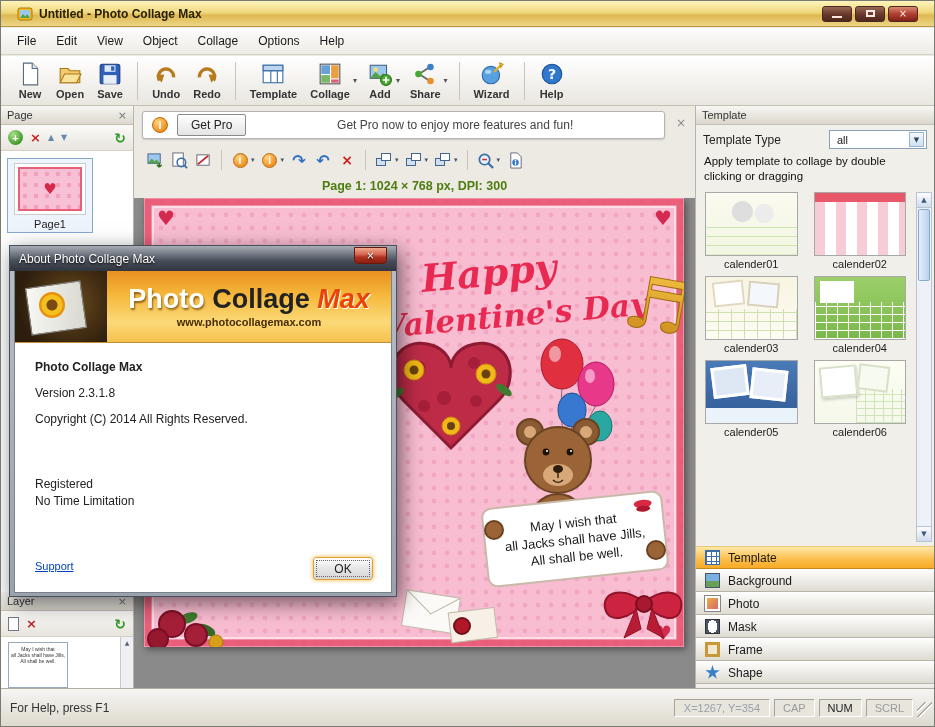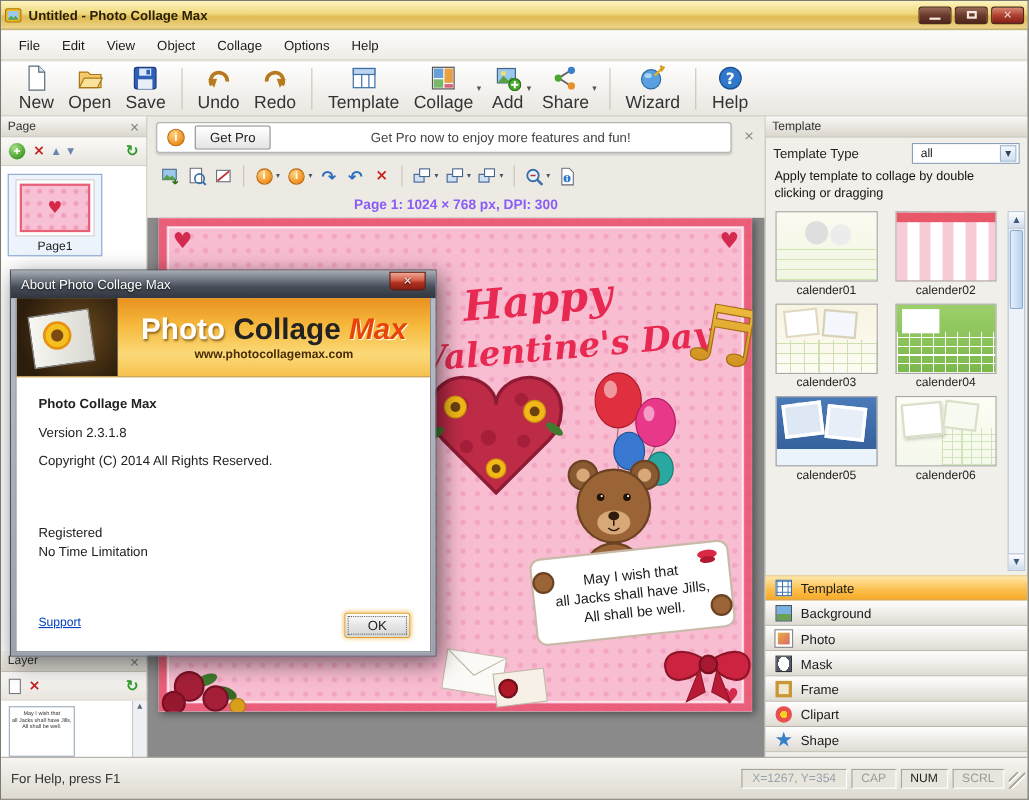--- a/index.html
+++ b/index.html
@@ -2,21 +2,21 @@
 <html><head>
 <meta charset="utf-8">
 <style>
   html,body{margin:0;padding:0;background:#555;}
   *{box-sizing:border-box;}
   .window{position:relative;width:935px;height:727px;overflow:hidden;margin:0;background:#eceae3;
     font-family:"Liberation Sans",sans-serif;font-size:12px;color:#222;border:1px solid #7a7a72;}
 
   
   .titlebar{position:absolute;top:0;left:0;right:0;height:26px;display:flex;align-items:center;gap:6px;
-    padding:0 3px;background:linear-gradient(180deg,#fdf4bc,#f0d87e 45%,#dfba52 58%,#ecd488);
+    padding:0 16px;background:linear-gradient(180deg,#fdf4bc,#f0d87e 45%,#dfba52 58%,#ecd488);
     border-bottom:1px solid #b89b3e;}
   .app-icon{width:16px;height:16px;flex:0 0 16px;}
   .app-icon svg{width:16px;height:16px;display:block;}
   .wtitle{font-weight:bold;color:#2a2005;}
   .winbtns{margin-left:auto;display:flex;gap:3px;}
   .winbtn{width:30px;height:16px;border:1px solid #4a2a20;border-radius:3px;cursor:pointer;
     background:linear-gradient(#9a6a58,#6a3a2c 50%,#50261c);color:#f8e8e0;display:flex;align-items:center;
     justify-content:center;font-size:10px;font-family:"DejaVu Sans",sans-serif;}
   .winbtn.close{background:linear-gradient(#d88a74,#b04030 50%,#802018);}
   .minglyph{width:10px;height:2px;background:#f8e8e0;margin-top:7px;}
@@ -26,21 +26,21 @@
   .menubar{position:absolute;top:27px;left:0;right:0;height:27px;display:flex;align-items:center;padding:0 6px;
     background:linear-gradient(#fcfcfb,#eeece6);border-bottom:1px solid #d6d2c8;}
   .menu-item{padding:4px 10px;cursor:default;color:#1a1a1a;}
 
   
   .toolbar{position:absolute;top:55px;left:0;right:0;height:50px;display:flex;align-items:center;gap:1px;
     padding:0 10px;background:linear-gradient(#ffffff,#e9e6df);border-bottom:1px solid #c4c0b6;}
   .tbtn-wrap{display:flex;align-items:center;}
   .tbtn{display:flex;flex-direction:column;align-items:center;justify-content:center;gap:2px;
     min-width:38px;padding:3px 6px;border-radius:3px;cursor:pointer;}
-  .tlabel{font-size:16px;color:#333;white-space:nowrap;}
+  .tlabel{font-size:11px;color:#333;white-space:nowrap;font-weight:bold;}
   .ticon,.ticon svg{width:24px;height:24px;display:block;}
   .tsep{width:1px;height:38px;background:#c8c4ba;margin:0 7px;}
   .tcaret{font-family:"DejaVu Sans",sans-serif;font-size:8px;color:#555;margin:0 3px 0 -3px;cursor:pointer;}
 
   
   .main{position:absolute;top:105px;left:0;right:0;bottom:27px;display:flex;}
   .left-panel{width:133px;flex:0 0 133px;border-right:1px solid #b8b4aa;display:flex;flex-direction:column;background:#f4f3ef;}
   .center{flex:1;position:relative;background:#eceae3;min-width:0;}
   .right-panel{width:239px;flex:0 0 239px;border-left:1px solid #b8b4aa;background:#f1efe9;display:flex;flex-direction:column;}
 
@@ -88,21 +88,21 @@
   .t2caret{font-size:7px;color:#456;margin:0 2px 0 -2px;font-family:"DejaVu Sans",sans-serif;cursor:pointer;}
   .t2sep{width:1px;height:20px;background:#c8c4ba;margin:0 5px;}
   .g-rot{color:#2f6fc0;font-weight:bold;font-size:16px;font-family:"DejaVu Sans",sans-serif;}
   .g-del{color:#cc2020;font-weight:bold;font-size:14px;font-family:"DejaVu Sans",sans-serif;}
   .circle-i{width:15px;height:15px;border-radius:50%;border:1px solid #b86a10;color:#fff;font-weight:bold;font-size:10px;
     display:flex;align-items:center;justify-content:center;background:radial-gradient(circle at 35% 30%,#ffd27a,#f09020 72%);}
   .layers-ic{position:relative;width:16px;height:14px;}
   .layers-ic b{position:absolute;width:10px;height:8px;border:1px solid #44648a;background:#fff;}
   .layers-ic b:first-child{left:0;top:5px;background:#cfe0f4;}
   .layers-ic b:last-child{left:5px;top:0;}
-  .page-info{position:absolute;top:73px;left:0;right:0;text-align:center;font-weight:bold;font-size:12.5px;color:#8b5cf6;}
+  .page-info{position:absolute;top:73px;left:0;right:0;text-align:center;font-weight:bold;font-size:12.5px;color:#4d7c0f;}
   .workspace{position:absolute;top:92px;left:0;right:0;bottom:0;background:#8a8a8a;overflow:hidden;}
   .canvas{position:absolute;left:10px;top:0;width:540px;height:449px;box-shadow:2px 2px 7px rgba(0,0,0,.45);}
   .canvas svg{display:block;}
 
   
   .rp-type-row{display:flex;align-items:center;padding:5px 7px 3px;gap:6px;}
   .rp-select{margin-left:auto;width:98px;height:19px;border:1px solid #8aa0b8;background:#fff;display:flex;
     align-items:center;padding:0 2px 0 7px;font-size:11px;cursor:pointer;}
   .sel-btn{margin-left:auto;width:15px;height:15px;border:1px solid #9ab4cc;display:flex;align-items:center;
     justify-content:center;font-size:7px;color:#345;font-family:"DejaVu Sans",sans-serif;
@@ -694,24 +694,20 @@
         </div>
         <div class="acc-row">
           <span class="acc-icon ai-mask"></span>
           <span>Mask</span>
         </div>
         <div class="acc-row">
           <span class="acc-icon ai-frame"></span>
           <span>Frame</span>
         </div>
         <div class="acc-row">
-          <span class="acc-icon ai-clipart"></span>
-          <span>Clipart</span>
-        </div>
-        <div class="acc-row">
           <span class="acc-icon ai-shape"></span>
           <span>Shape</span>
         </div>
         <div class="acc-more">▾</div>
       </div>
     </div>
   </div>
 
   <div class="statusbar">
     <span class="sb-help">For Help, press F1</span>

